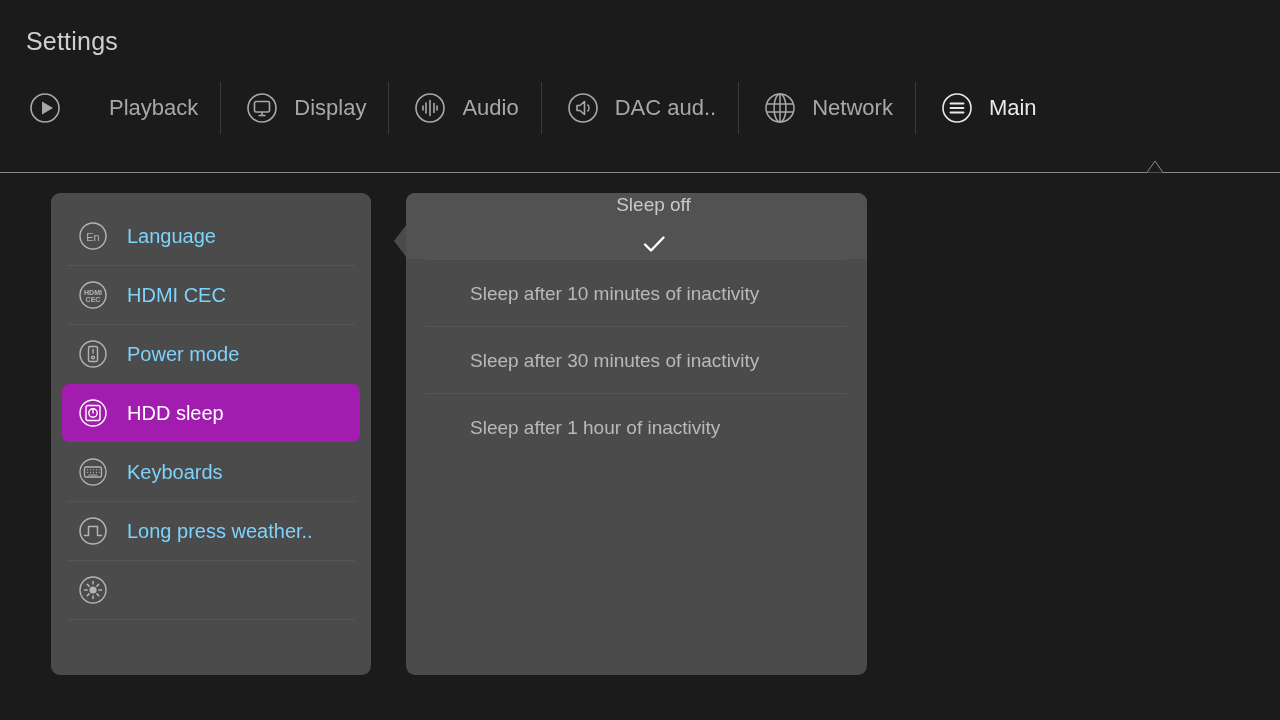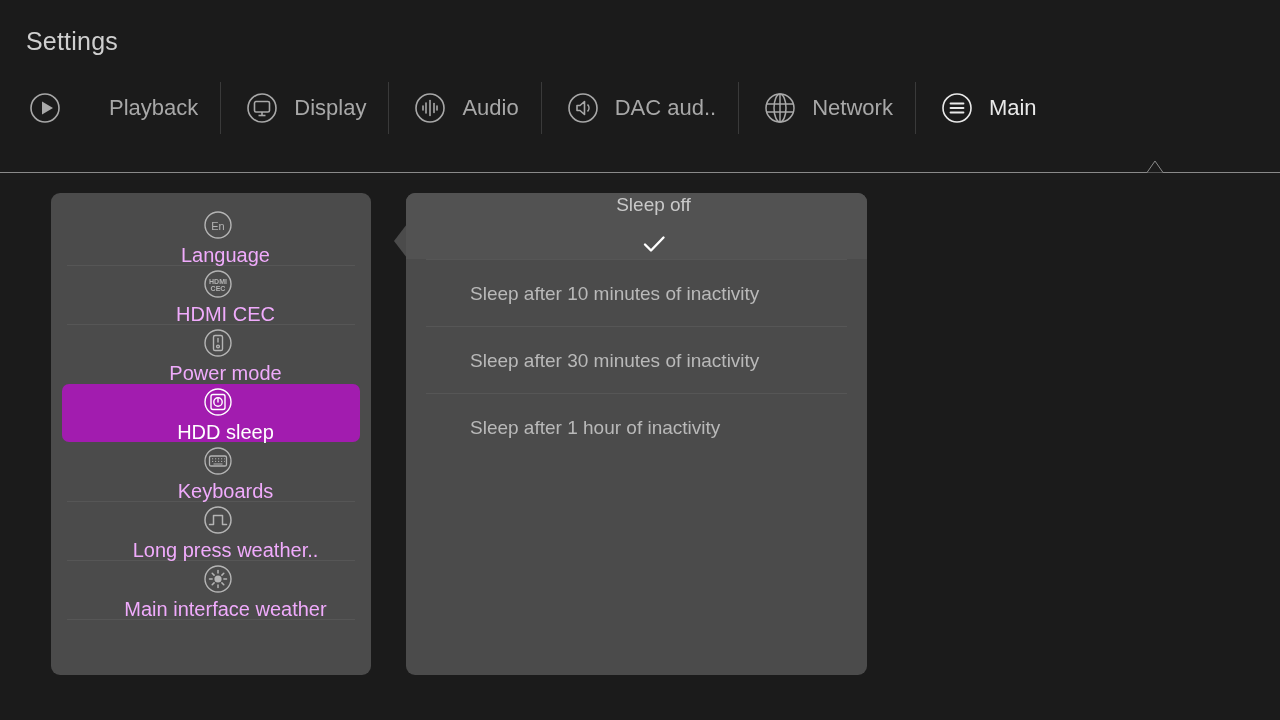--- a/index.html
+++ b/index.html
@@ -110,42 +110,41 @@
 
   .side-item {
     position: relative;
     height: 58px;
     margin: 0 11px;
     display: flex;
     align-items: center;
     padding-left: 13px;
     border-radius: 7px;
     cursor: pointer;
-    flex-direction: column;
   }
   .side-item.selected { background: #a21caf; }
 
   .side-sep {
     height: 1px;
     background: #565656;
     margin: 0 16px;
   }
   .side-sep.hidden { background: transparent; }
 
   .side-icon {
     width: 36px;
     height: 36px;
     flex: none;
   }
   .side-icon svg { display: block; width: 36px; height: 36px; }
 
   .side-label {
     margin-left: 16px;
     font-size: 20px;
-    color: #f0abfc;
+    color: #7dd3fc;
     white-space: nowrap;
     line-height: 24px;
   }
   .side-item.selected .side-label { color: #ffffff; }
   .side-item.selected .side-icon svg { stroke: #ffffff; }
 
   
   .options {
     position: absolute;
     left: 406px;
@@ -377,21 +376,20 @@
               <path d="M18 23.9 v2.6"></path>
               <path d="M9.5 18 h2.6"></path>
               <path d="M23.9 18 h2.6"></path>
               <path d="M12.2 12.2 l1.9 1.9"></path>
               <path d="M21.9 21.9 l1.9 1.9"></path>
               <path d="M23.8 12.2 l-1.9 1.9"></path>
               <path d="M14.1 21.9 l-1.9 1.9"></path>
             </g>
           </svg>
         </span>
-        <span class="side-label">Main interface weather</span>
       </div>
       <div class="side-sep"></div>
     </div>
 
   <div class="notch">
     <svg width="13" height="34" viewBox="0 0 13 34">
       <path d="M13 0 L0 17 L13 34 Z" fill="#4b4b4b"></path>
     </svg>
   </div>
 

